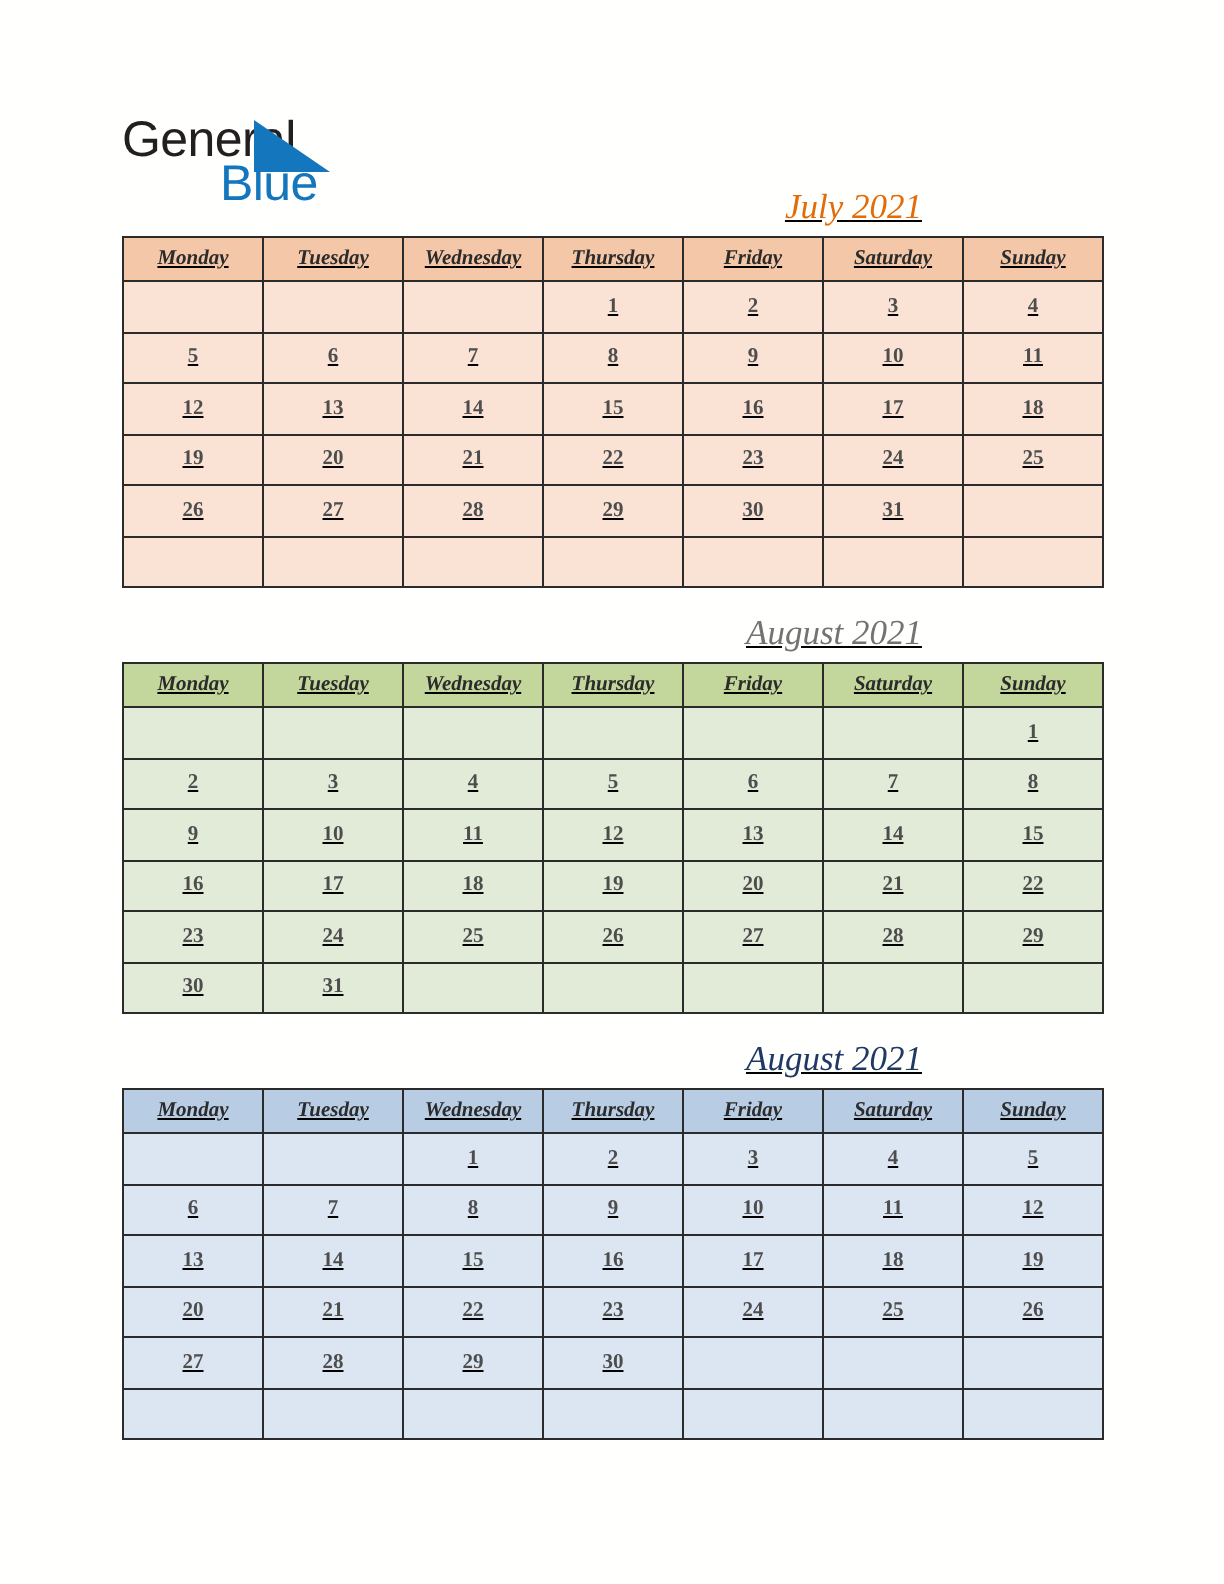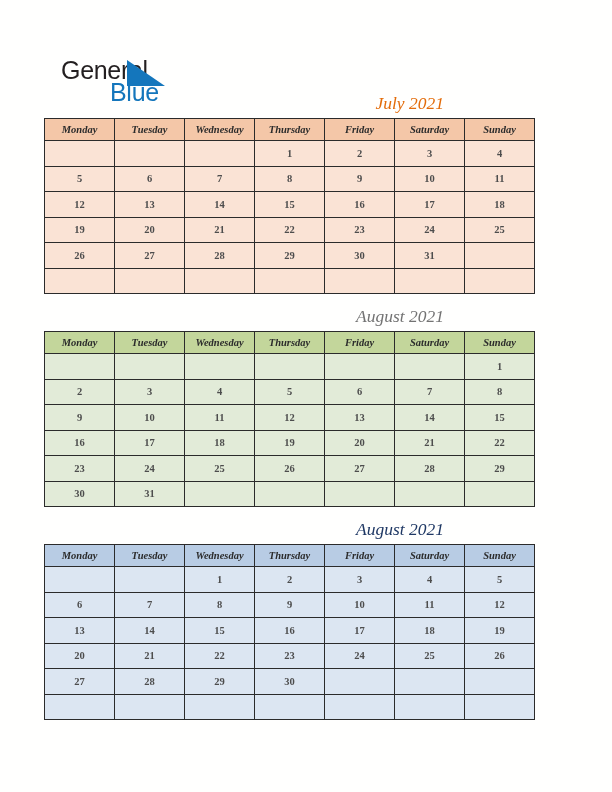--- a/index.html
+++ b/index.html
@@ -55,22 +55,23 @@
     position: absolute;
     left: 66px;
     top: 5px;
     width: 40px;
     height: 26px;
   }
 
   
   .month-block {
     position: absolute;
-    left: 44px;
+    left: 61px;
     width: 402px;
+    text-decoration: underline;
   }
   #month-0 { top: 92px; }
   #month-1 { top: 305px; }
   #month-2 { top: 518px; }
 
   .month-title {
     text-align: right;
     font-family: "Liberation Serif", "DejaVu Serif", serif;
     font-style: italic;
     font-size: 17.5px;

